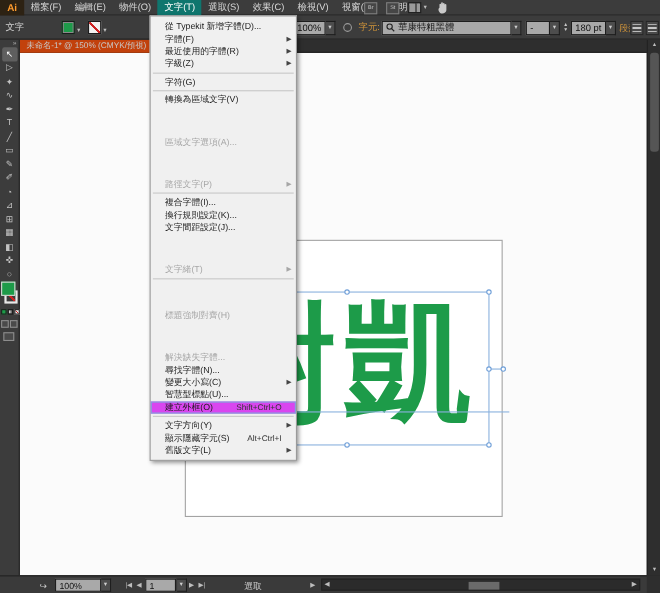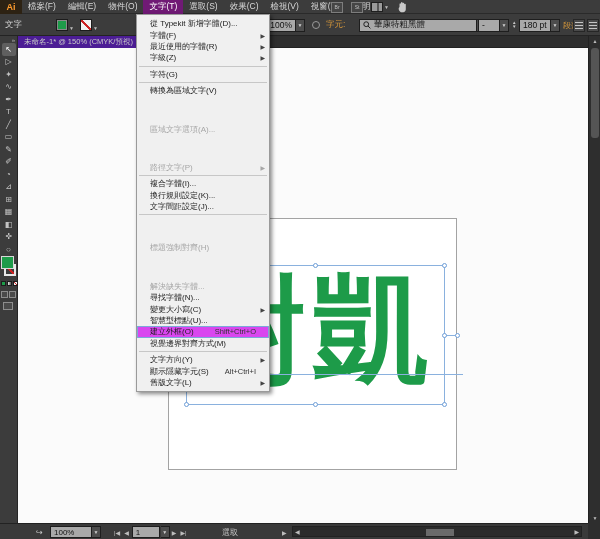--- a/index.html
+++ b/index.html
@@ -7,21 +7,21 @@
     font-family:"Liberation Sans","DejaVu Sans",sans-serif; }
   .app { position:relative; width:600px; height:539px; background:#3c3c3c; }
 
   
   .menubar { position:absolute; left:0; top:0; width:600px; height:14px;
     background:#3c3c3c; border-bottom:1px solid #2a2a2a; display:flex; align-items:center; z-index:40;}
   .ai-logo { width:22px; height:14px; background:#2d2213; color:#ff9c2e; font-weight:bold;
     font-size:9px; display:flex; align-items:center; justify-content:center; }
   .menus { display:flex; height:14px; }
   .menu-item { color:#d8d8d8; font-size:8.5px; padding:0 6px; display:flex; align-items:center; cursor:default;}
-  .menu-item.open { background:#701a75; color:#fff; }
+  .menu-item.open { background:#0f766e; color:#fff; }
   .appbar-right { position:absolute; right:190px; top:1px; display:flex; gap:8px; align-items:center;}
   .sq-btn { width:12px; height:11px; border:1px solid #7d7d7d; color:#c0c0c0; font-size:5px;
     display:flex; align-items:center; justify-content:center; background:#464646; }
   .arrange-btn { display:flex; align-items:center; gap:1px; }
   .arrange-glyph { width:12px; height:10px; background:linear-gradient(90deg,#9a9a9a 0 5px,#565656 5px 7px,#9a9a9a 7px); border:1px solid #1f1f1f;}
   .tiny-arrow { color:#bdbdbd; font-size:5px; }
 
   
   .controlbar { position:absolute; left:0; top:14px; width:600px; height:22px;
     background:#3c3c3c; border-bottom:1px solid #232323; z-index:30; color:#cfcfcf; font-size:8.5px;}
@@ -59,21 +59,21 @@
   .cw-mini.solid { background:#1d9b49; }
   .cw-mini.grad { background:linear-gradient(90deg,#eee,#555); }
   .cw-mini.none { background:linear-gradient(45deg,transparent 40%,#c22 40%,#c22 60%,transparent 60%),#eee; }
   .cw-modes { position:absolute; left:1px; top:37px; display:flex; gap:1px;}
   .cw-mode { width:7px; height:7px; border:1px solid #8d8d8d; background:#4a4a4a;}
   .cw-screen { position:absolute; left:3px; top:48px; width:10px; height:8px; border:1px solid #8d8d8d; background:#4a4a4a;}
 
   
   .tabbar { position:absolute; left:18px; top:36px; right:12px; height:12px; background:#2e2e2e;
     border-bottom:1px solid #222; z-index:10; }
-  .doc-tab { position:absolute; left:0; top:0; height:12px; padding:0 6px; background:#4c1d95;
+  .doc-tab { position:absolute; left:0; top:0; height:12px; padding:0 6px; background:#c2410c;
     border-right:1px solid #222; color:#c8c8c8; font-size:7.5px; line-height:12px; white-space:nowrap;
     max-width:150px; overflow:hidden;}
   .canvas { position:absolute; left:18px; top:48px; right:12px; bottom:16px; background:#fbfbfb; z-index:1; overflow:hidden;}
   .artboard { position:absolute; left:150px; top:170px; width:289px; height:252px;
     background:#ffffff; border:1px solid #a3a3a3; }
   .big-text { position:absolute; left:170px; top:219px; width:262px; height:150px;
     font-size:118px; line-height:125px; font-weight:700; letter-spacing:6px; white-space:nowrap;
     font-family:"DejaVu Sans",sans-serif; }
   .sel-rect { position:absolute; left:168px; top:217px; width:259px; height:140px;
     border:1px solid #8ab1de; }
@@ -175,21 +175,21 @@
       <span class="mini-drop">▼</span>
     </div>
     <div class="cb" style="left:258px;">
       <span class="inset" style="width:38px; justify-content:flex-end;">100%</span>
       <span class="drop-btn">▼</span>
     </div>
     <div class="cb" style="left:312px;">
       <span class="style-circle"></span>
     </div>
     <div class="cb orange" style="left:326px;">字元:</div>
-    <div class="cb" style="left:359px;">
+    <div class="cb" style="left:347px;">
       <span class="inset" style="width:118px; gap:3px;">
         <svg width="8" height="8" viewBox="0 0 8 8">
           <circle cx="3.2" cy="3.2" r="2.4" fill="none" stroke="#222" stroke-width="1"></circle>
           <line x1="5" y1="5" x2="7.4" y2="7.4" stroke="#222" stroke-width="1"></line>
         </svg>
         <span>華康特粗黑體</span>
       </span>
       <span class="drop-btn">▼</span>
     </div>
     <div class="cb" style="left:478px;">
@@ -393,20 +393,25 @@
       <div class="mitem">
         <span class="mlabel">換行規則設定(K)...</span>
         <span class="mshort"></span>
 
       </div>
       <div class="mitem">
         <span class="mlabel">文字間距設定(J)...</span>
         <span class="mshort"></span>
 
       </div>
+      <div class="mitem disabled has-sub">
+        <span class="mlabel">文字緒(T)</span>
+        <span class="mshort"></span>
+        <span class="marrow">▶</span>
+      </div>
       <div class="msep"></div>
       <div class="mitem disabled">
         <span class="mlabel">標題強制對齊(H)</span>
         <span class="mshort"></span>
 
       </div>
       <div class="mitem disabled">
         <span class="mlabel">解決缺失字體...</span>
         <span class="mshort"></span>
 
@@ -424,25 +429,20 @@
       <div class="mitem">
         <span class="mlabel">智慧型標點(U)...</span>
         <span class="mshort"></span>
 
       </div>
       <div class="mitem hl">
         <span class="mlabel">建立外框(O)</span>
         <span class="mshort">Shift+Ctrl+O</span>
 
       </div>
-      <div class="mitem">
-        <span class="mlabel">視覺邊界對齊方式(M)</span>
-        <span class="mshort"></span>
-
-      </div>
       <div class="msep"></div>
       <div class="mitem has-sub">
         <span class="mlabel">文字方向(Y)</span>
         <span class="mshort"></span>
         <span class="marrow">▶</span>
       </div>
       <div class="mitem">
         <span class="mlabel">顯示隱藏字元(S)</span>
         <span class="mshort">Alt+Ctrl+I</span>
 

